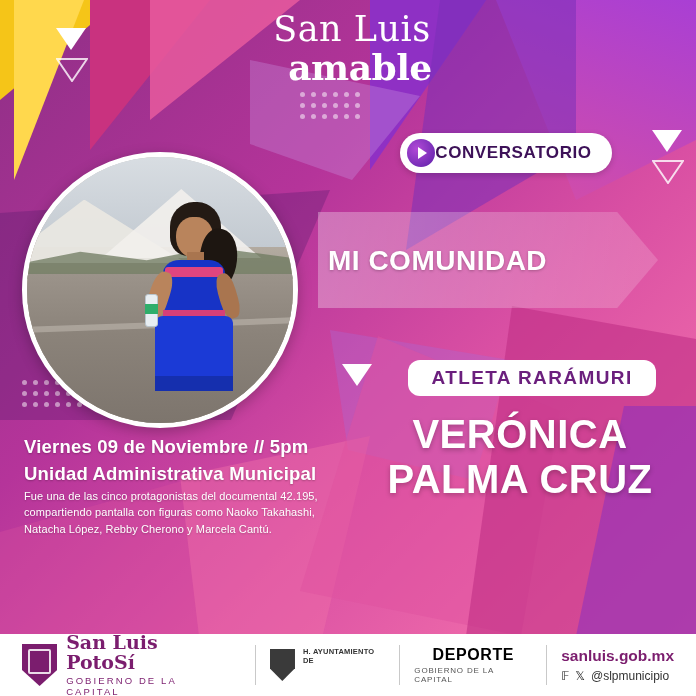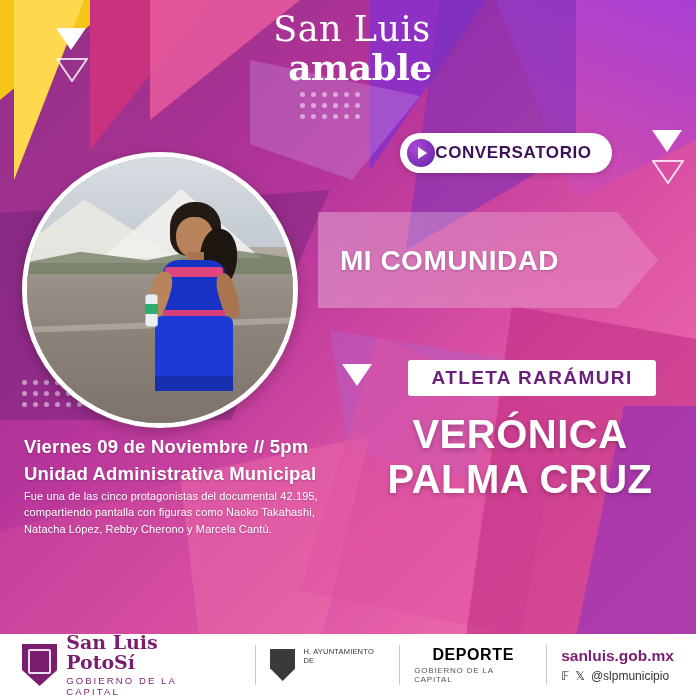--- a/index.html
+++ b/index.html
@@ -213,38 +213,38 @@
   .banner {
     position: absolute;
     left: 318px; top: 212px;
     width: 340px; height: 96px;
     z-index: 6;
     background: linear-gradient(90deg, rgba(255,255,255,.30) 0%, rgba(255,255,255,.16) 100%);
     clip-path: polygon(0 0, 88% 0, 100% 50%, 88% 100%, 0 100%);
     display: flex;
     flex-direction: column;
     justify-content: center;
-    padding-left: 22px;
+    padding-left: 10px;
   }
   .banner-l1, .banner-l2 {
     color: #fff;
     font-weight: 700;
     font-size: 28px;
     letter-spacing: .5px;
     line-height: 1.25;
     text-shadow: 0 1px 3px rgba(0,0,0,.25);
   }
 
   
   .tag {
     position: absolute;
     left: 408px; top: 360px;
     width: 248px; height: 36px;
     background: #ffffff;
-    border-radius: 3px;
+    border-radius: 12px;
     display: flex; align-items: center; justify-content: center;
     z-index: 6;
   }
   .tag-text {
     color: #6b1f7d;
     font-weight: 700;
     font-size: 19px;
     letter-spacing: 1.4px;
   }
 
@@ -365,21 +365,21 @@
   .f-logo1-txt .l2 {
     color: #7b1d6e; font-size: 9.5px; letter-spacing: 2.1px; margin-top: 3px;
   }
   .divider { width: 1px; height: 40px; background: #c9c9c9; margin: 0 14px; }
   .f-logo2 { gap: 8px; }
   .crest {
     width: 26px; height: 32px;
     background: #3a3a3a;
     clip-path: polygon(0 0, 100% 0, 100% 60%, 50% 100%, 0 60%);
   }
-  .f-logo2-txt .l1 { color: #333; font-size: 7.5px; font-weight: 400; line-height: 1.25; letter-spacing:.2px;margin-top:40px;}
+  .f-logo2-txt .l1 { color: #333; font-size: 7.5px; font-weight: 700; line-height: 1.25; letter-spacing:.2px;margin-top:40px;}
   .f-logo2-txt .l2 { color: #333; font-size: 6.5px; line-height: 1.25; }
   .f-logo3 { flex-direction: column; justify-content: center; }
   .f-logo3 .l1 { color: #000000; font-weight: 700; font-size: 16px; letter-spacing: .6px; }
   .f-logo3 .l2 { color: #555; font-size: 8px; letter-spacing: .8px; margin-top: 2px;}
   .f-web { margin-left: auto; padding-right: 22px; flex-direction: column; align-items: flex-start; justify-content:center;}
   .f-web .url { color: #7b1d6e; font-weight: 700; font-size: 15.5px; }
   .f-web .social { display: flex; align-items: center; gap: 6px; margin-top: 4px; }
   .f-web .social .glyph { color: #222; font-size: 12px; line-height: 1; }
   .f-web .social .handle { color: #333; font-size: 12px; }
 </style>

